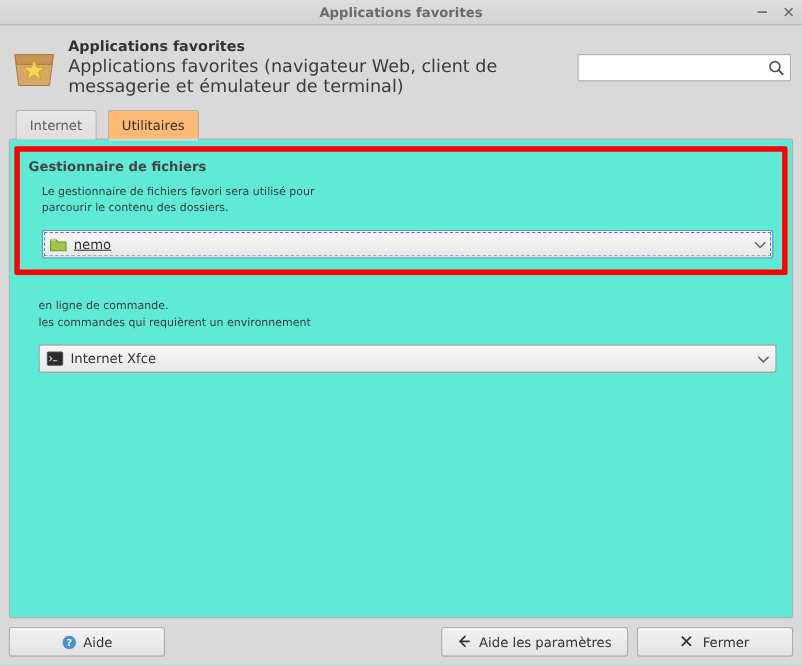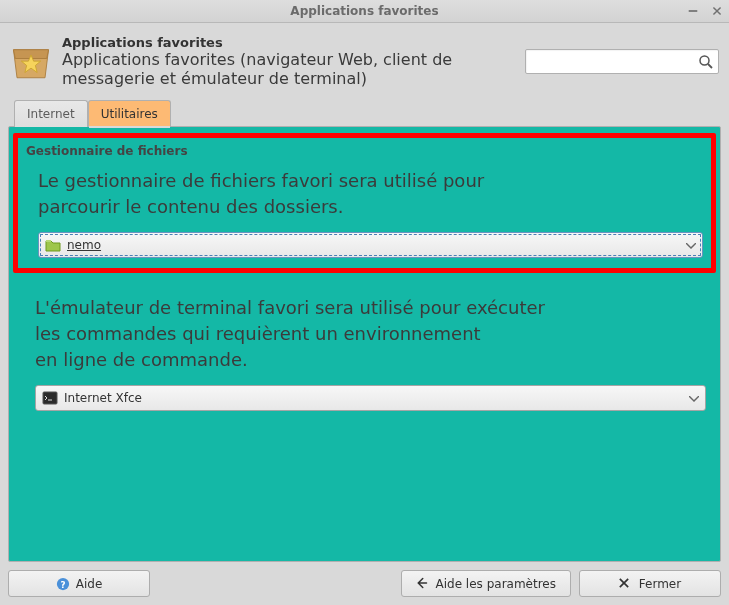--- a/index.html
+++ b/index.html
@@ -92,21 +92,21 @@
     outline: none;
     background: transparent;
     font-size: 12px;
   }
   .search-icon { width: 16px; height: 16px; color: #555; }
   
   .tab-area { flex: 1; display: flex; flex-direction: column; }
   .tab-strip {
     display: flex;
     align-items: flex-end;
-    gap: 0;
+    gap: 10px;
     padding-left: 6px;
     position: relative;
     z-index: 2;
     margin-bottom: -1px;
   }
   .tab {
     padding: 6px 12px;
     border: 1px solid #b0b0b0;
     border-bottom: none;
     border-top-left-radius: 3px;
@@ -124,21 +124,21 @@
   }
   .tab.active::after{
     content:"";
     position:absolute;
     left:0; right:0; bottom:-1px; height:2px;
     background:#d9d9d9;
   }
   .tab-panel {
     border: 1px solid #b0b0b0;
     border-radius: 2px;
-    background: #14b8a6;
+    background: #5eead4;
     flex: 1;
     padding: 14px 14px;
   }
   
   .section { margin-bottom: 22px; }
   .section.highlighted {
     border: 5px solid #ff0000;
     padding: 6px 8px 10px 8px;
     border-radius: 2px;
     margin-left: -10px;
@@ -147,21 +147,21 @@
   }
   .section-title {
     font-weight: bold;
     color: #444;
     font-size: 12px;
     margin-bottom: 10px;
   }
   .section-desc {
     padding-left: 12px;
     color: #3b3b3b;
-    font-size: 18px;
+    font-size: 10px;
     line-height: 1.45;
     margin-bottom: 12px;
   }
   .combo {
     margin-left: 12px;
     height: 26px;
     border: 1px solid #a5a5a5;
     border-radius: 3px;
     background: linear-gradient(#f7f7f7, #e8e8e8);
     display: flex;
@@ -272,23 +272,22 @@
           <span class="arrow">
             <svg viewBox="0 0 10 6" width="10" height="6">
                 <path d="M0 0 L5 5 L10 0" fill="none" stroke="currentColor" stroke-width="1.4"></path>
               </svg>
           </span>
         </div>
       </div>
 
       <div class="section">
         <div class="section-desc">
-          <div>L'émulateur de terminal favori sera utilisé pour exécuter</div>
+          <div>en ligne de commande.</div>
           <div>les commandes qui requièrent un environnement</div>
-          <div>en ligne de commande.</div>
         </div>
         <div class="combo">
           <span class="combo-icon">
             <svg viewBox="0 0 16 16" width="16" height="16">
               <rect x="1" y="2" width="14" height="12" rx="1" fill="#2b2b2b" stroke="#555"></rect>
               <path d="M3 6 L5 8 L3 10" fill="none" stroke="#ddd" stroke-width="1"></path>
               <line x1="6" y1="10" x2="10" y2="10" stroke="#ddd" stroke-width="1"></line>
             </svg>
           </span>
           <span class="combo-label">Internet Xfce</span>

